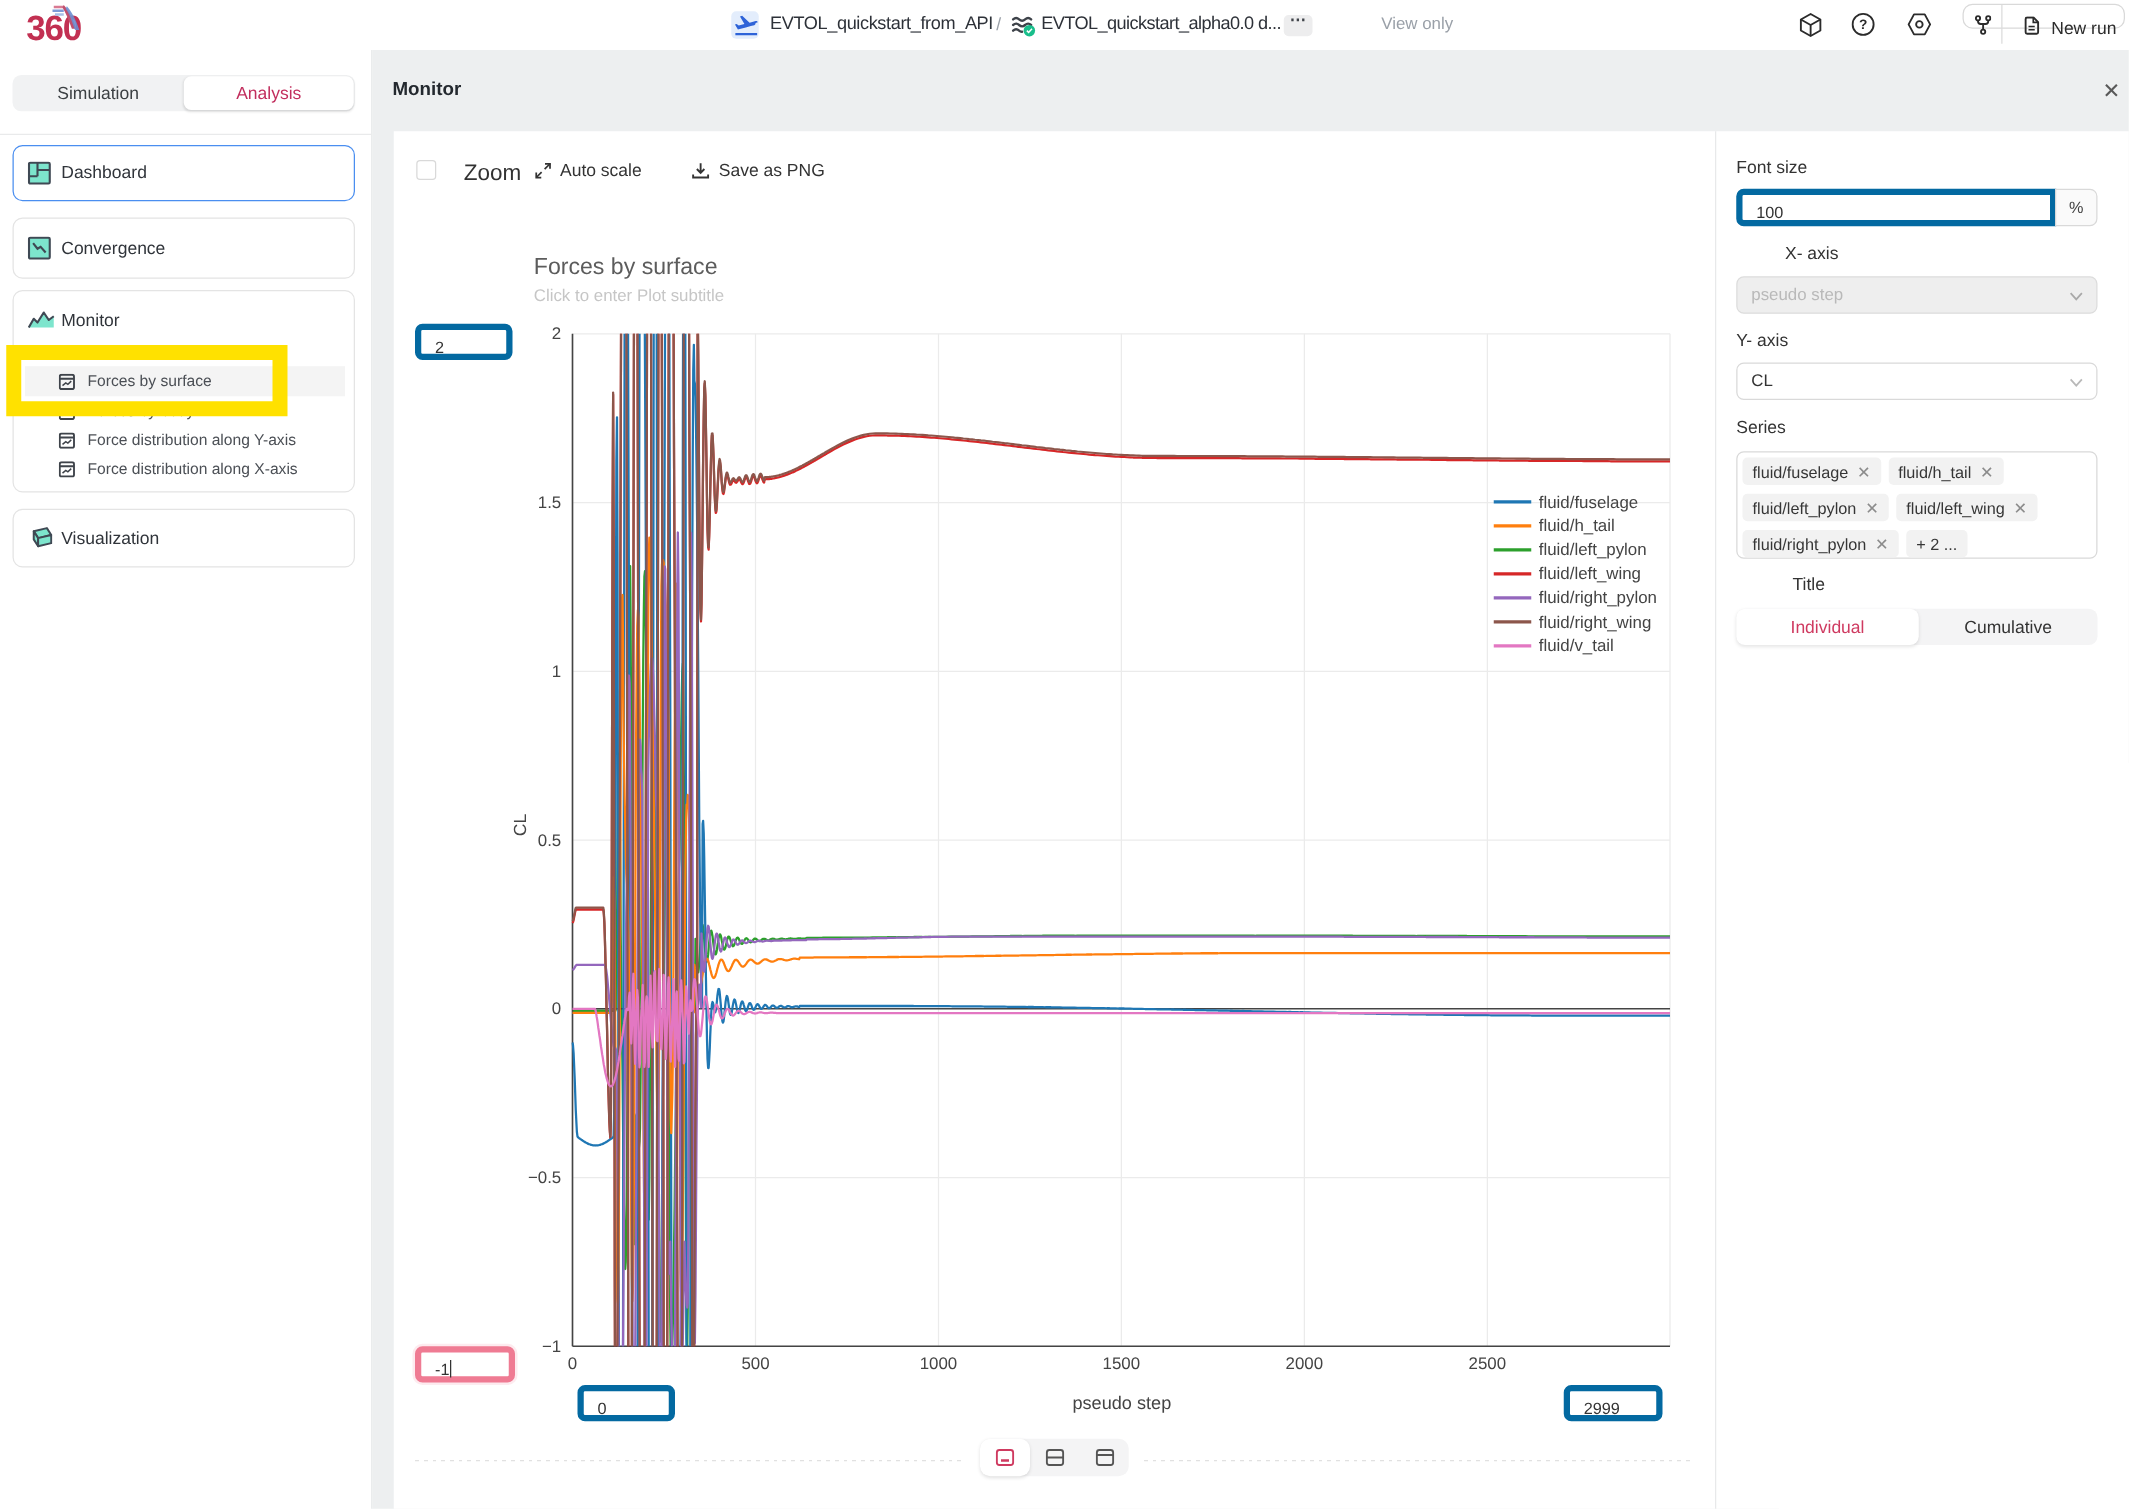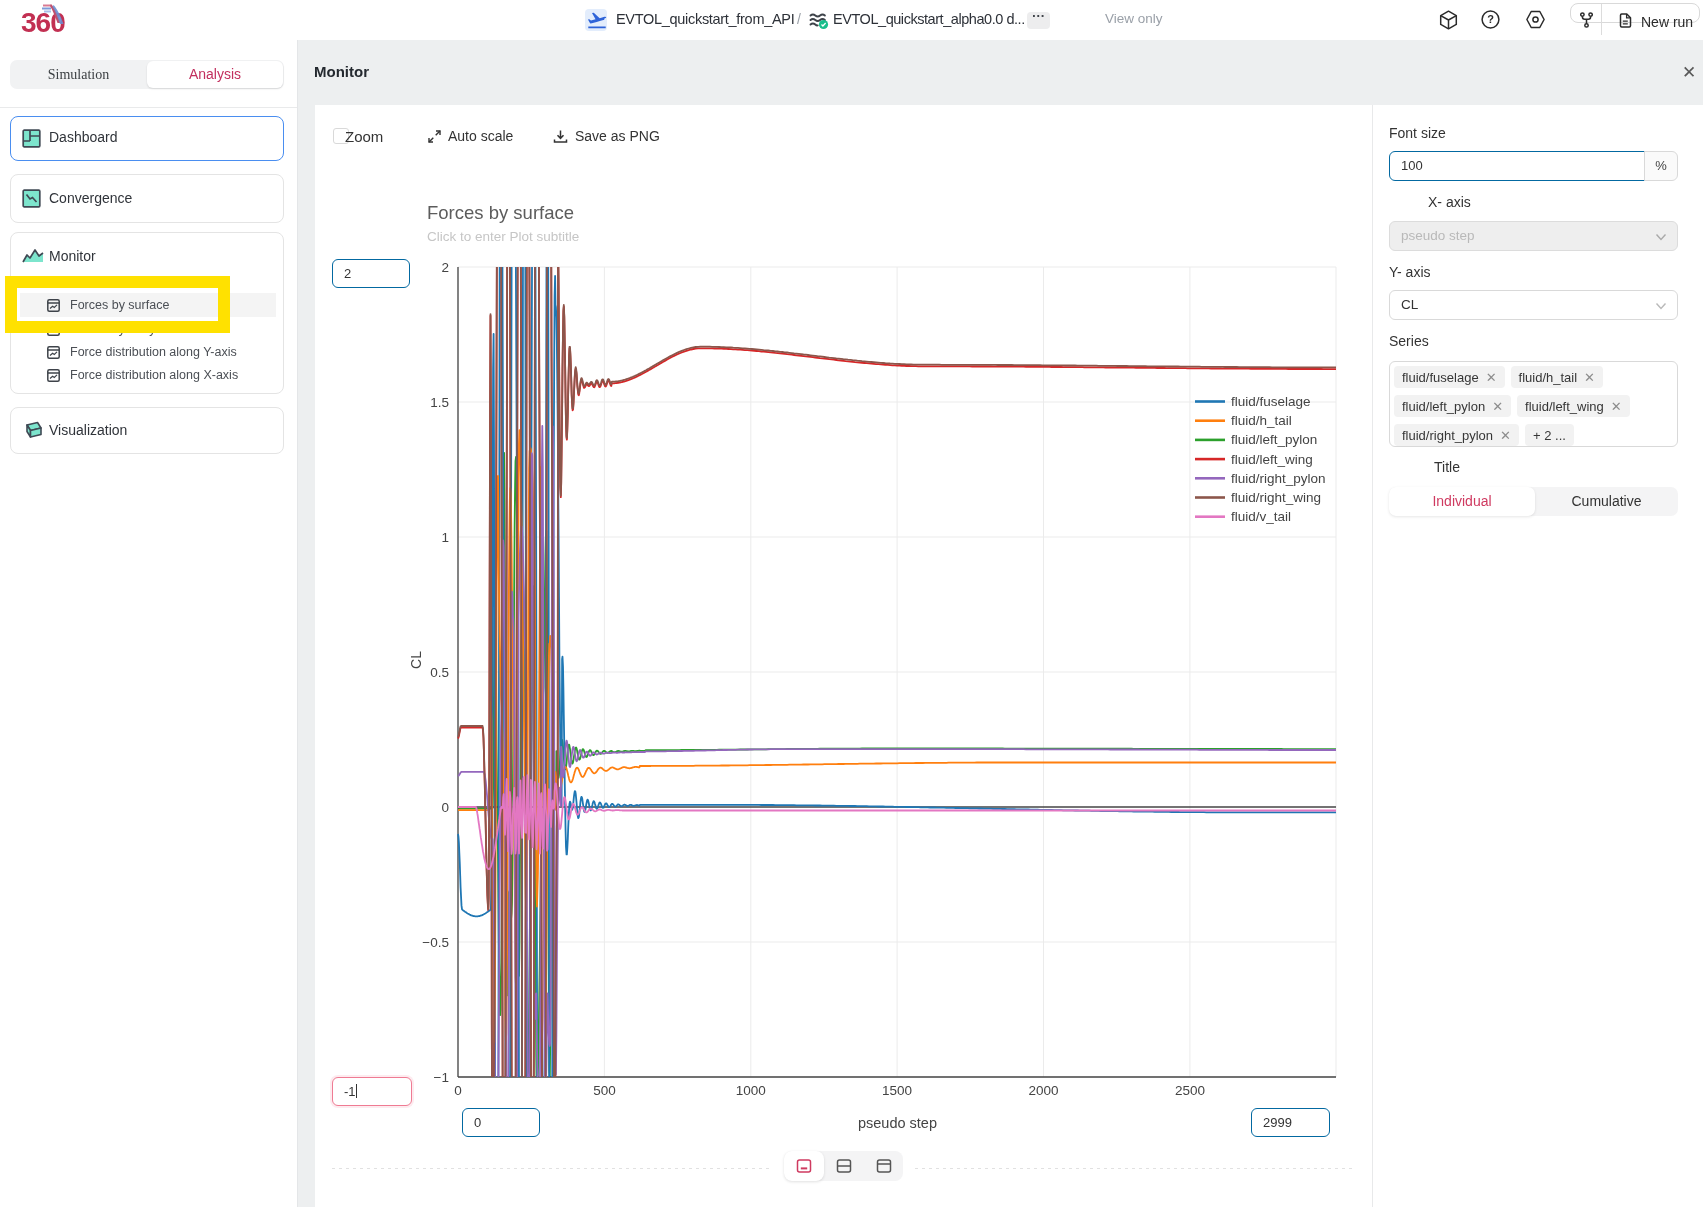--- a/index.html
+++ b/index.html
@@ -11,21 +11,21 @@
 .crumbtxt{font-size:14.5px;color:#2d3138;font-weight:500;}
 
 #sidebar{position:absolute;left:0;top:40px;width:297px;height:1167px;background:#fff;border-right:1px solid #e4e6e8;}
 .card{position:absolute;left:10px;width:272px;background:#fff;border:1px solid #e4e4e4;border-radius:8px;}
 .cardlab{font-size:14px;color:#30343a;}
 .subrow{position:absolute;left:59px;font-size:12.5px;color:#4b4f55;}
 .rowic{position:absolute;left:36px;}
 
 #main{position:absolute;left:298px;top:40px;width:1405px;height:1167px;background:#edeff0;}
 #panel{position:absolute;left:17px;top:65px;width:1388px;height:1102px;background:#fff;}
-.inputbox{position:absolute;background:#fff;border:1px solid #0369a1;border-radius:6px;font-size:13px;color:#333;line-height:27px;padding-left:11px;box-sizing:border-box;}
+.inputbox{position:absolute;background:#fff;border:5px solid #0369a1;border-radius:6px;font-size:13px;color:#333;line-height:27px;padding-left:11px;box-sizing:border-box;}
 .lab14{position:absolute;font-size:14px;color:#333;}
 .chip{display:inline-flex;align-items:center;background:#f2f2f2;border-radius:4px;height:22px;padding:0 8px;font-size:13px;color:#363636;margin:0 6px 7px 0;}
 .chip .x{margin-left:7px;color:#8c8c8c;font-size:13px;}
 </style>
 </head>
 <body>
 
 <div id="header">
 
   <div class="abs" style="left:21px;top:7px;font-size:28px;font-weight:700;color:#c23052;letter-spacing:-1px;">360</div>
@@ -91,21 +91,21 @@
         <path d="M7.6 1 v3.9 h3.9" fill="none" stroke="#2b2b2b" stroke-width="1.3"></path>
         <path d="M3.8 8.2 h5 M3.8 10.8 h5" stroke="#2b2b2b" stroke-width="1.2"></path>
       </svg>
     <div class="abs" style="left:70px;top:10px;font-size:14px;color:#2b2b2b;">New run</div>
   </div>
 </div>
 
 <div id="sidebar">
 
   <div class="abs" style="left:10px;top:20px;width:274px;height:29px;background:#f1f2f3;border-radius:7px;">
-    <div class="abs" style="left:0;top:0;width:137px;height:29px;text-align:center;line-height:29px;font-size:14px;color:#3c4043;font-family:Liberation Serif, serif;">Simulation</div>
+    <div class="abs" style="left:0;top:0;width:137px;height:29px;text-align:center;line-height:29px;font-size:14px;color:#3c4043;">Simulation</div>
     <div class="abs" style="left:137px;top:1px;width:136px;height:27px;background:#fff;border-radius:6px;box-shadow:0 1px 2px rgba(0,0,0,0.12);text-align:center;line-height:27px;font-size:14px;color:#c22f5e;">Analysis</div>
   </div>
   <div class="abs" style="left:0;top:67px;width:297px;height:1px;background:#e9eaeb;"></div>
 
   <div class="card" style="top:134px;height:47px;">
     <svg class="abs" style="left:11px;top:14px" width="19" height="19" viewBox="0 0 19 19">
         <rect x="1.2" y="1.2" width="16.6" height="16.6" rx="1" fill="#7de5cd" stroke="#3f4954" stroke-width="1.7"></rect>
         <path d="M4.5 5.5 l3.5 4.5 l2.5 -1.5 l4 4.5" fill="none" stroke="#3f4954" stroke-width="1.7"></path>
       </svg>
     <div class="cardlab abs" style="left:38px;top:15px;">Convergence</div>
@@ -169,21 +169,21 @@
 </div>
 
 <div id="main">
   <div class="abs" style="left:16px;top:23px;font-size:15px;font-weight:700;color:#24292f;">Monitor</div>
   <div class="abs" style="left:1384px;top:22px;font-size:17px;color:#595959;">✕</div>
   <div id="panel">
 
     <div class="abs" style="left:1057px;top:0;width:1px;height:1102px;background:#e8e9ea;"></div>
 
     <div class="abs" style="left:18px;top:23px;width:16px;height:16px;border:1px solid #d9d9d9;border-radius:3px;box-sizing:border-box;"></div>
-    <div class="abs" style="left:30px;top:23px;font-size:15px;color:#333;">Zoom</div>
+    <div class="abs" style="left:56px;top:23px;font-size:18px;color:#333;">Zoom</div>
     <svg class="abs" style="left:112px;top:24px" width="15" height="15" viewBox="0 0 15 15">
         <g stroke="#333" stroke-width="1.4" fill="none">
           <path d="M13 2 L8.7 6.3 M2 13 L6.3 8.7"></path>
           <path d="M9 2 h4 v4 M6 13 h-4 v-4" fill="none"></path>
         </g>
       </svg>
     <div class="abs" style="left:133px;top:23px;font-size:14px;color:#333;">Auto scale</div>
     <svg class="abs" style="left:238px;top:24px" width="15" height="15" viewBox="0 0 15 15">
         <g stroke="#333" stroke-width="1.5" fill="none">
           <path d="M7.5 1.5 V9 M4.5 6.2 L7.5 9.3 L10.5 6.2"></path>

